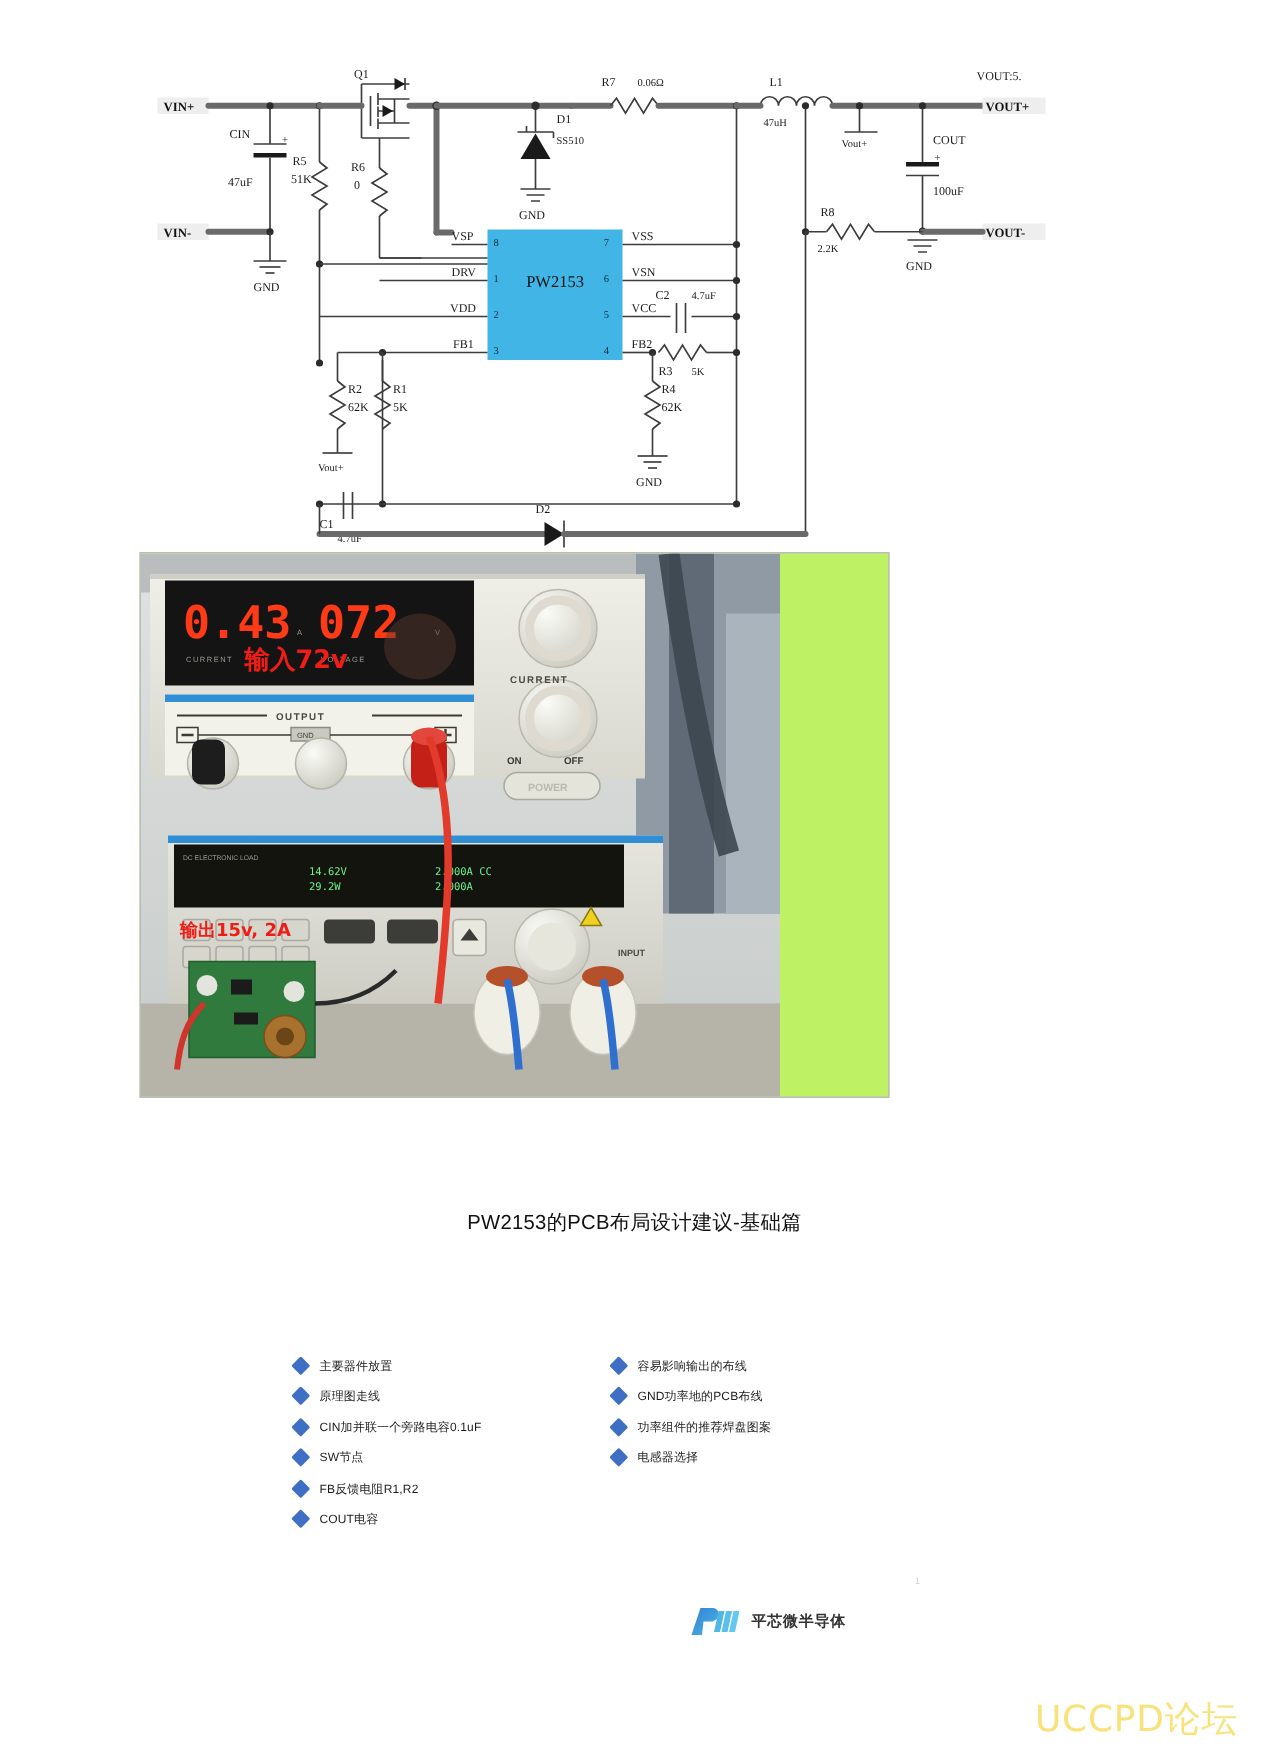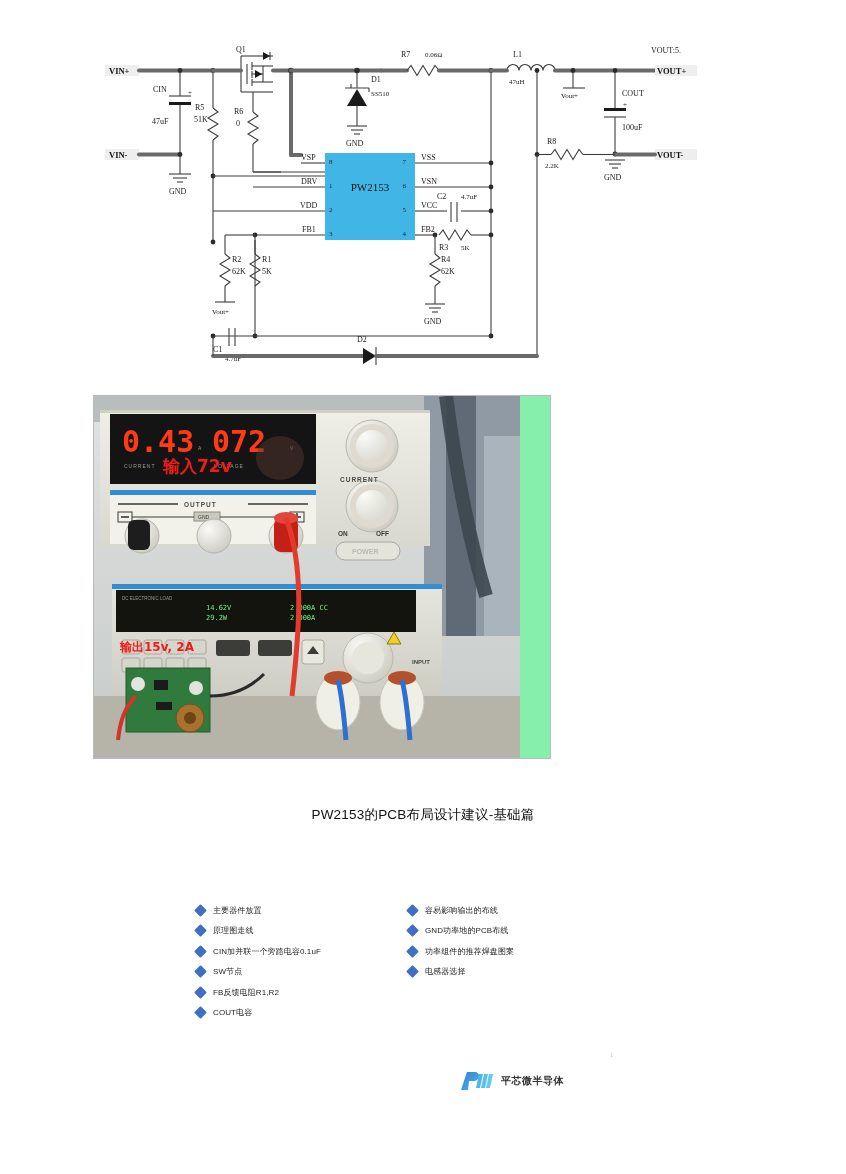--- a/index.html
+++ b/index.html
@@ -10,23 +10,23 @@
     position:relative;overflow:hidden;
   }
   .page{position:absolute;left:0;top:0;width:846px;height:1174px;}
 
   
   .schematic{position:absolute;left:95px;top:36px;width:640px;height:330px;}
   .schematic svg{display:block;}
 
   
   .photo{
-    position:absolute;left:93px;top:395px;width:458px;height:364px;
+    position:absolute;left:93px;top:368px;width:500px;height:364px;
     border:1px solid #b9bcbd;box-sizing:border-box;overflow:hidden;
-    background:#86efac;
+    background:#bef264;
   }
   .photo svg{display:block;}
 
   
   .article-title{
     position:absolute;left:0;top:806px;width:846px;text-align:center;
     font-size:13.5px;font-weight:normal;color:#111;letter-spacing:.2px;
   }
   .article-body{
     position:absolute;left:160px;top:832px;width:527px;
@@ -498,13 +498,14 @@
         <path d="M2 20 L8 2 L16 2 C21 2 22 9 16 11 L10 11 L9 20 Z" fill="url(#lg)"></path>
         <path d="M20 4 L24 4 L21 18 L17 18 Z" fill="#4fb7e8"></path>
         <path d="M25 4 L29 4 L26 18 L22 18 Z" fill="#57c0ee"></path>
         <path d="M30 4 L34 4 L31 18 L27 18 Z" fill="#62c8f0"></path>
       </svg>
     </span>
     <span class="logo-text">平芯微半导体</span>
   </div>
   <div class="page-num">1</div>
 
+  <div class="watermark">UCCPD论坛</div>
 </div>
 
 </body></html>

